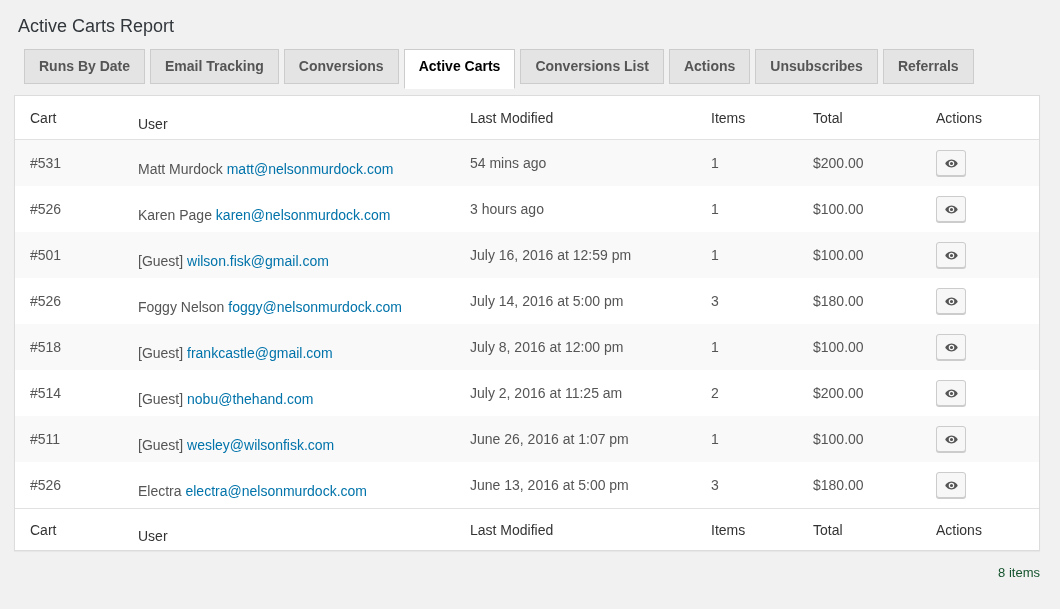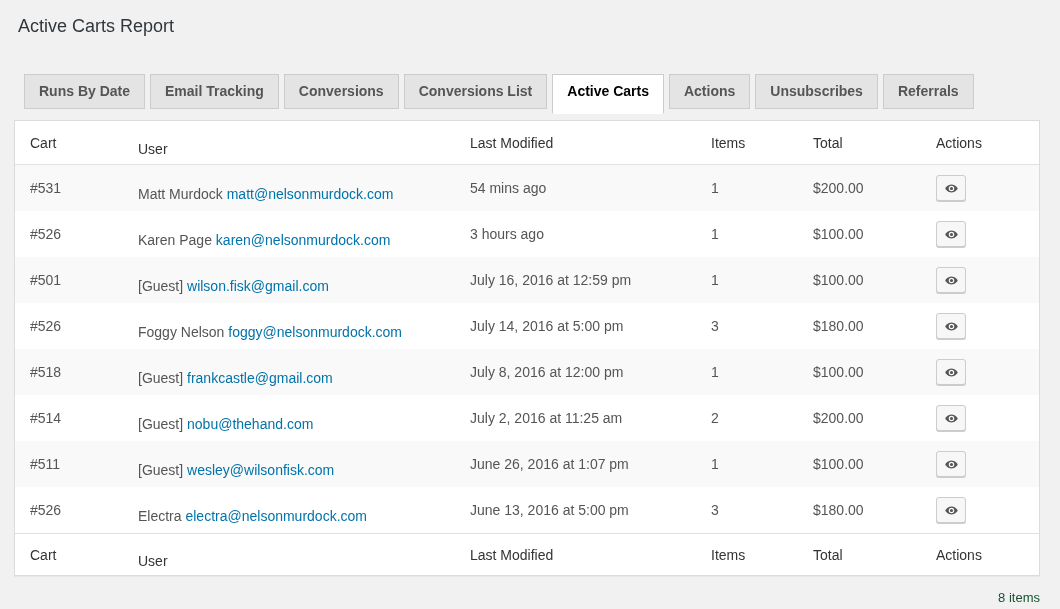--- a/index.html
+++ b/index.html
@@ -14,21 +14,21 @@
   
   .tabs {
     display:flex; align-items:flex-start; gap:5px;
     margin:0 20px 6px 24px;
   }
   .tab {
     font-family:"Liberation Sans", sans-serif;
     font-size:14px; font-weight:700; line-height:1;
     color:#555; background:#e4e4e4;
     border:1px solid #ccc; border-radius:0;
-    padding:9px 14px 10px; cursor:pointer; white-space:nowrap;margin-top:25px;
+    padding:9px 14px 10px; cursor:pointer; white-space:nowrap;
   }
   .tab.active {
     background:#fff; color:#000;
     border-bottom:1px solid #fff;
     padding-bottom:15px;
   }
   
   .card {
     margin:0 20px 0 14px; background:#fff;
     border:1px solid #dcdcdc; box-shadow:0 1px 1px rgba(0,0,0,.04);
@@ -66,23 +66,23 @@
 
 <h1 class="page-title">Active Carts Report</h1>
 
 <nav class="tabs">
   <button class="tab">Runs By Date</button>
 
   <button class="tab">Email Tracking</button>
 
   <button class="tab">Conversions</button>
 
+  <button class="tab active">Active Carts</button>
+
   <button class="tab">Conversions List</button>
-
-  <button class="tab active">Active Carts</button>
 
   <button class="tab">Actions</button>
 
   <button class="tab">Unsubscribes</button>
 
   <button class="tab">Referrals</button>
 </nav>
 
 <div class="card">
 

